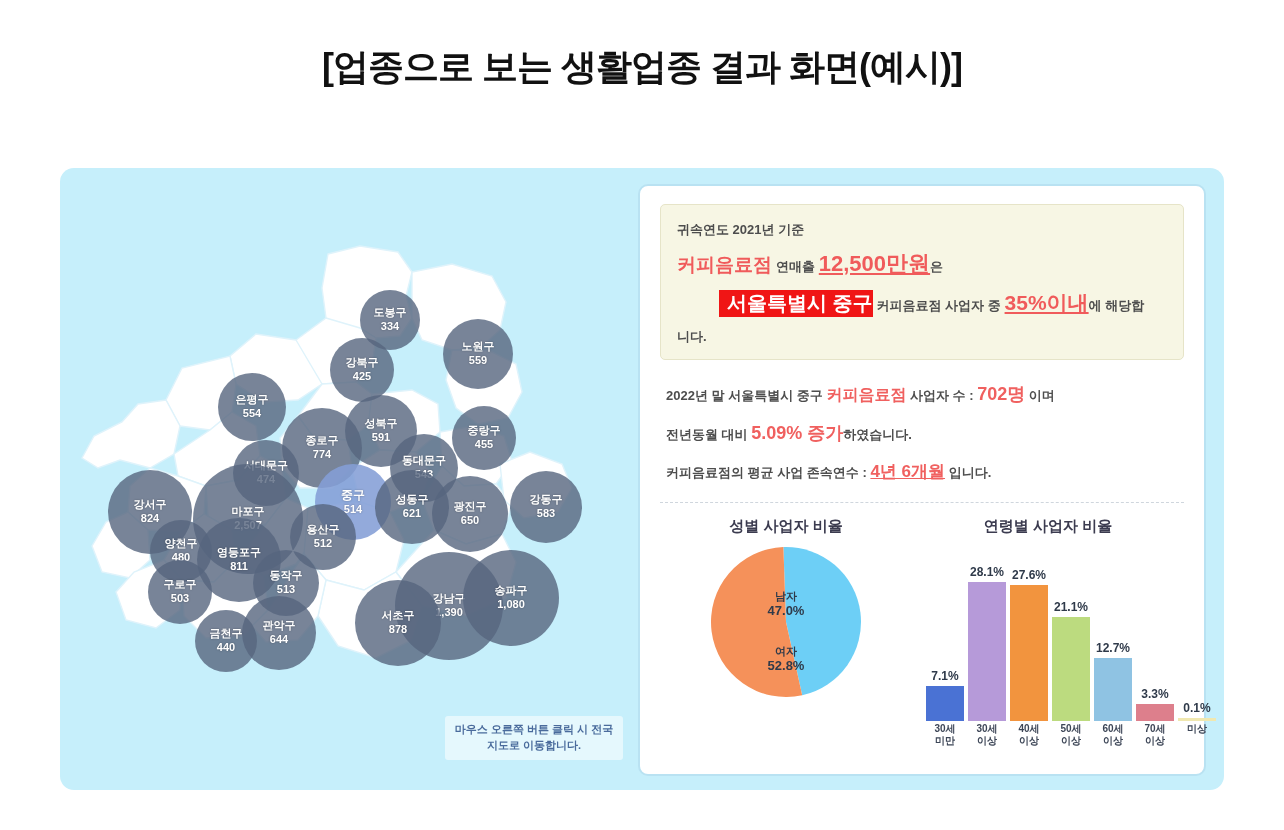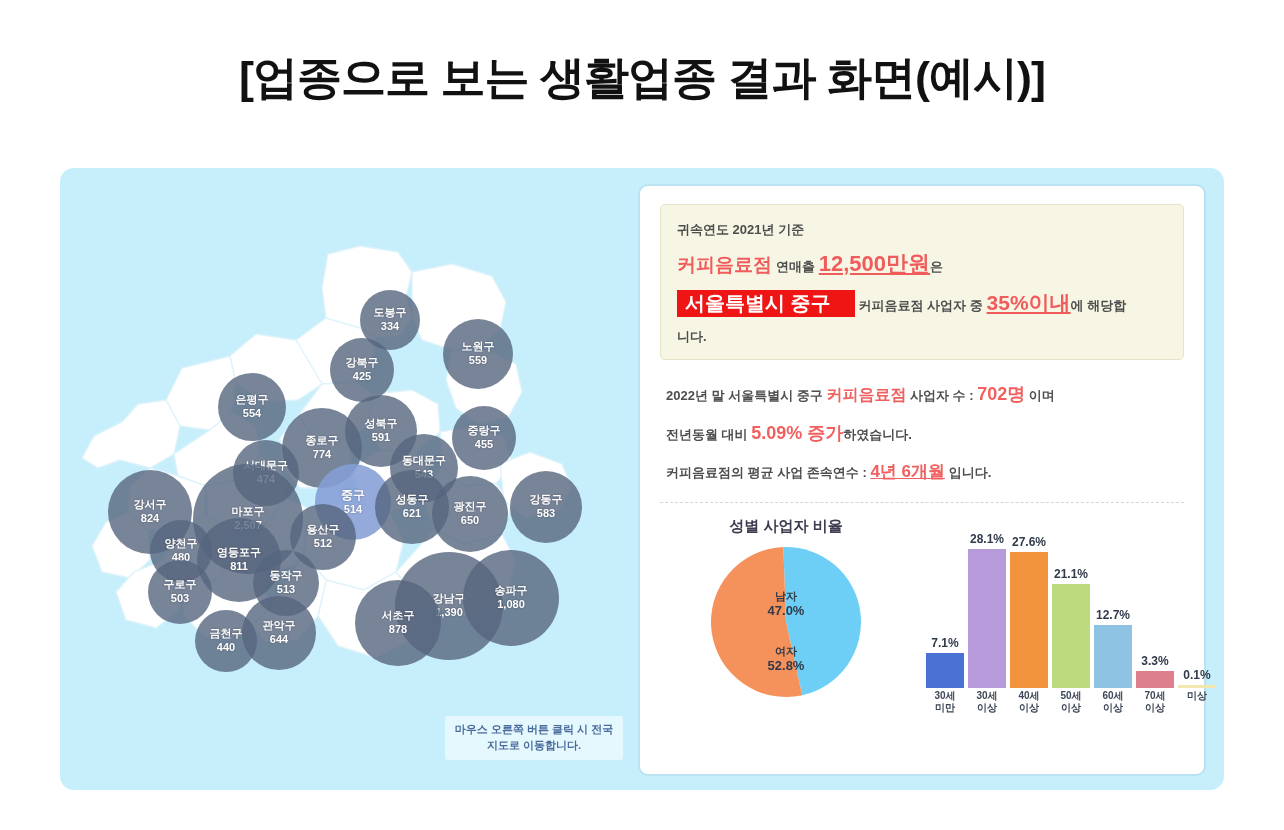--- a/index.html
+++ b/index.html
@@ -5,21 +5,21 @@
   html,body{margin:0;padding:0;}
   body{
     width:1284px;height:830px;
     background:#ffffff;
     font-family:"Liberation Sans","DejaVu Sans",sans-serif;
     overflow:hidden;
     position:relative;
   }
   #page-title{
     text-align:center;
-    font-size:45px;
+    font-size:36px;
     font-weight:bold;
     color:#111111;
     letter-spacing:-1px;
     padding-top:22px;
     line-height:1.15;
   }
   #app-window{
     position:absolute;
     left:60px;top:168px;
     width:1164px;height:622px;
@@ -62,21 +62,21 @@
     background:#f7f6e4;
     border:1px solid #e6e4c8;
     border-radius:5px;
     padding:14px 16px 12px 16px;
   }
   .s-line{margin:0 0 7px 0;color:#3a3a3a;font-size:14px;font-weight:bold;line-height:1.5;}
   .s-line:last-child{margin-bottom:0;}
   .s-red{color:#f05b5b;font-weight:bold;font-size:19px;}
   .s-num{color:#f05b5b;font-weight:bold;font-size:22px;text-decoration:underline;}
   .s-sm{font-size:13px;color:#4d4d4d;font-weight:bold;}
-  .s-chip{background:#f01515;color:#ffffff;font-weight:bold;font-size:20px;padding:2px 24px 3px 8px;}
+  .s-chip{background:#f01515;color:#ffffff;font-weight:bold;font-size:20px;padding:2px 0 3px 8px;margin-left:42px;}
   .s-pct{color:#f05b5b;font-weight:bold;font-size:21px;text-decoration:underline;}
 
   #stats-box{padding:22px 4px 14px 6px;}
   .st-line{margin:0 0 14px 0;font-size:13px;font-weight:bold;color:#4d4d4d;line-height:1.4;}
   .st-line:last-child{margin-bottom:0;}
   .st-red{color:#f0605f;font-weight:bold;font-size:16px;}
   .st-big{color:#f0605f;font-weight:bold;font-size:18px;}
   .st-ul{color:#f0605f;font-weight:bold;font-size:17px;text-decoration:underline;}
 
   #divider{border-top:1px dashed #cfd6dd;margin:4px 0 0 0;height:0;}
@@ -293,20 +293,21 @@
               <div style="font-size: 13px;">47.0%</div>
             </div>
           <div class="pie-lab" id="pie-lab-1" style="left:31px;top:99px;">
               <div>여자</div>
               <div style="font-size: 13px;">52.8%</div>
             </div>
         </div>
       </div>
 
       <div id="bar-block">
+        <div class="chart-title">연령별 사업자 비율</div>
         <div id="bars">
             <div class="bar-col" style="left: 8px;">
               <div class="bar-val">7.1%</div>
               <div class="bar-rect" style="height: 35.0267px; background: rgb(74, 114, 212);"></div>
             </div>
             <div class="bar-col" style="left: 50px;">
               <div class="bar-val">28.1%</div>
               <div class="bar-rect" style="height: 138.627px; background: rgb(182, 154, 217);"></div>
             </div>
             <div class="bar-col" style="left: 92px;">

